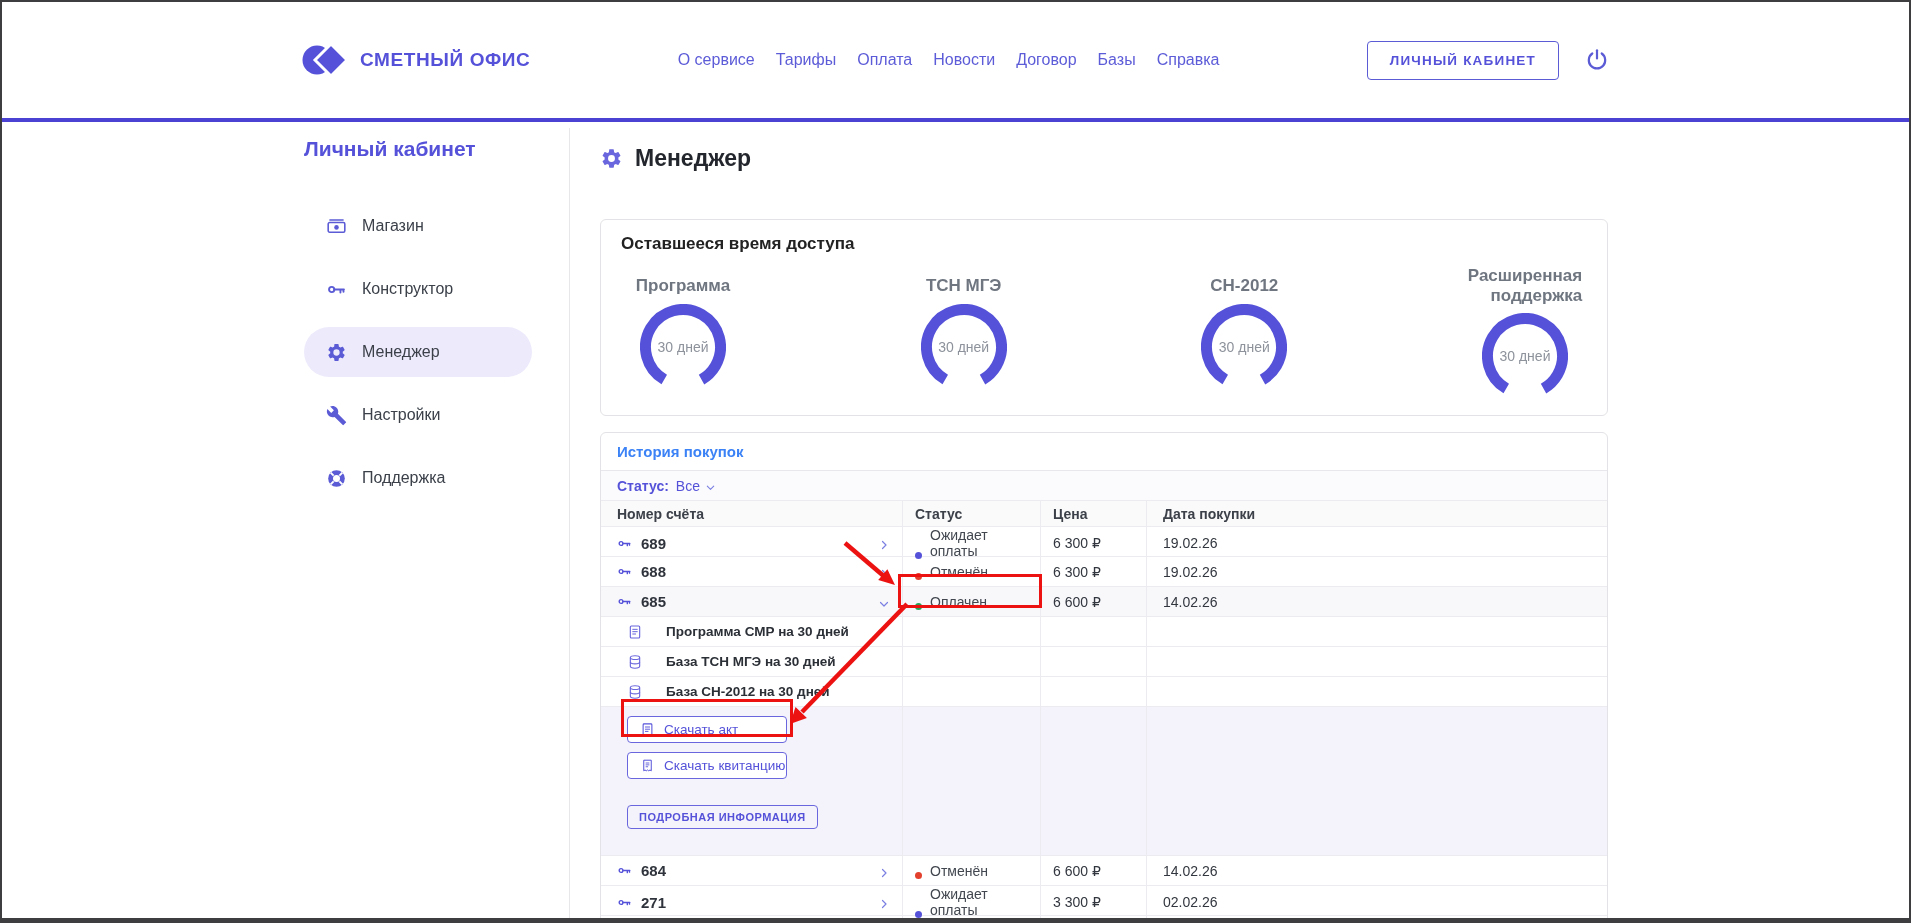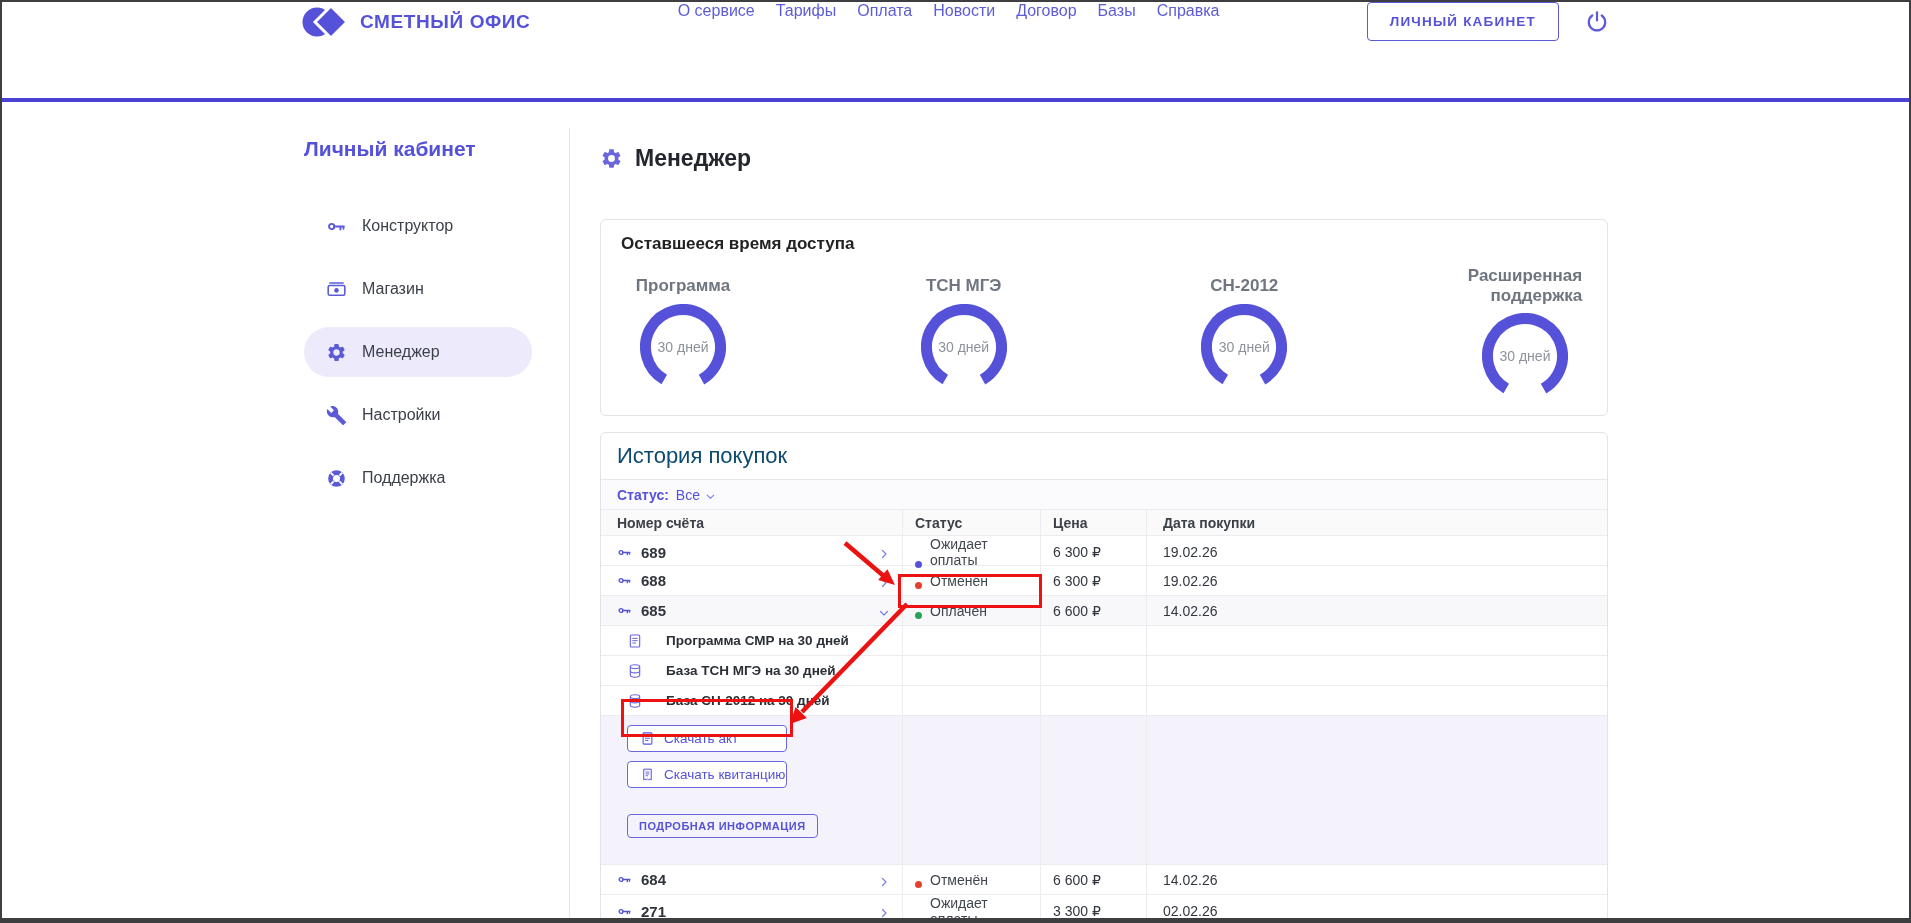--- a/index.html
+++ b/index.html
@@ -1,20 +1,20 @@
 <!DOCTYPE html>
 <html><head>
 <meta charset="utf-8">
 <style>
 *{margin:0;padding:0;box-sizing:border-box}
 body{font-family:"Liberation Sans","DejaVu Sans",sans-serif;background:#fff}
 .frame{position:relative;width:1911px;height:923px;border:2px solid #3e3e40;border-bottom-width:5px;overflow:hidden;background:#fff}
 
 
-.header{position:absolute;left:0;top:0;width:100%;height:100px;border-bottom:4px solid #4b42d4;display:flex;align-items:flex-start;justify-content:space-between;padding:0 300px;background:#fff}
+.header{position:absolute;left:0;top:0;width:100%;height:120px;border-bottom:4px solid #4b42d4;display:flex;align-items:center;justify-content:space-between;padding:0 300px;background:#fff}
 .logo{display:flex;align-items:center;gap:12px;cursor:pointer}
 .logo-icon{width:46px;height:40px;display:block}
 .logo-text{font-size:19px;font-weight:bold;color:#5552d9;letter-spacing:.6px;white-space:nowrap}
 .nav{display:flex;gap:21px}
 .nav a{color:#5d5cd8;font-size:16px;text-decoration:none;cursor:pointer;white-space:nowrap}
 .header-right{display:flex;align-items:center;gap:26px}
 .lk-btn{border:1px solid #5b5bd6;border-radius:4px;background:#fff;color:#5552d9;font-weight:bold;font-size:13.5px;letter-spacing:1.2px;padding:11px 22px;cursor:pointer;font-family:inherit;white-space:nowrap}
 .power{width:24px;height:24px;color:#5b5bd6;cursor:pointer;display:block}
 
 
@@ -37,21 +37,21 @@
 .card-title{font-size:17px;font-weight:bold;color:#222}
 .gauges{margin-top:12px;display:flex;justify-content:space-between;padding:0 6px}
 .gauge{width:112px;display:flex;flex-direction:column;align-items:center}
 .gauge-label{min-height:30px;display:flex;align-items:flex-end;justify-content:center;text-align:right;font-size:17px;font-weight:bold;color:#6f7680;line-height:1.15;margin-bottom:8px}
 .gauge-ring{position:relative;width:86px;height:86px}
 .gauge-ring svg{display:block}
 .gauge-val{position:absolute;inset:0;display:flex;align-items:center;justify-content:center;font-size:14px;color:#8d929b}
 
 
 .history{margin-top:16px;overflow:hidden}
-.hist-title{padding:10px 16px;font-size:22px;font-weight:normal;color:#0c4a6e;border-bottom:1px solid #e8e8ec}
+.hist-title{padding:10px 16px;font-size:15px;font-weight:bold;color:#3b82f6;border-bottom:1px solid #e8e8ec}
 .filter-row{height:30px;display:flex;align-items:center;padding:0 16px;background:#fbfbfd;border-bottom:1px solid #ececf0;font-size:14px;color:#5552d9}
 .filter-row .flabel{font-weight:bold;margin-right:7px}
 .filter-row .fval{cursor:pointer;display:flex;align-items:center;gap:5px}
 .fchev{width:11px;height:11px;color:#7b7fe2}
 .grid-row{display:grid;grid-template-columns:302px 138px 106px 1fr;border-bottom:1px solid #ececf0}
 .grid-row>div{border-right:1px solid #ececf0;display:flex;align-items:center;min-width:0}
 .grid-row>div:last-child{border-right:none}
 .thead{height:26px;background:#fafafb}
 .thead>div{font-size:14px;font-weight:bold;color:#3c4048}
 .c1{padding:0 12px 0 16px}
@@ -116,32 +116,32 @@
         </svg>
       </span>
     </div>
   </header>
 
   <aside class="sidebar">
     <div class="sidebar-title">Личный кабинет</div>
     <div class="menu">
         <div class="menu-item">
           <span class="mi"><svg viewBox="0 0 24 24" width="100%" height="100%">
-              <circle cx="6.5" cy="12" r="3" fill="none" stroke="currentColor" stroke-width="2.2"></circle>
-              <path d="M9.5 12h11M16.5 12v3.4M20 12v2.6" fill="none" stroke="currentColor" stroke-width="2.2" stroke-linecap="round"></path>
-            </svg></span>
-          <span class="lbl">Конструктор</span>
-        </div>
-        <div class="menu-item">
-          <span class="mi"><svg viewBox="0 0 24 24" width="100%" height="100%">
               <rect x="2.5" y="7.5" width="19" height="11" rx="1.6" fill="none" stroke="currentColor" stroke-width="1.8"></rect>
               <circle cx="12" cy="13" r="2.6" fill="currentColor"></circle>
               <path d="M4.5 4.5h15" fill="none" stroke="currentColor" stroke-width="1.8" stroke-linecap="round"></path>
             </svg></span>
           <span class="lbl">Магазин</span>
+        </div>
+        <div class="menu-item">
+          <span class="mi"><svg viewBox="0 0 24 24" width="100%" height="100%">
+              <circle cx="6.5" cy="12" r="3" fill="none" stroke="currentColor" stroke-width="2.2"></circle>
+              <path d="M9.5 12h11M16.5 12v3.4M20 12v2.6" fill="none" stroke="currentColor" stroke-width="2.2" stroke-linecap="round"></path>
+            </svg></span>
+          <span class="lbl">Конструктор</span>
         </div>
         <div class="menu-item active">
           <span class="mi"><svg viewBox="0 0 24 24" width="100%" height="100%">
               <path fill-rule="evenodd" fill="currentColor" d="M19.14 12.94c.04-.3.06-.61.06-.94s-.02-.64-.07-.94l2.03-1.58a.49.49 0 0 0 .12-.61l-1.92-3.32a.488.488 0 0 0-.59-.22l-2.39.96c-.5-.38-1.03-.7-1.62-.94l-.36-2.54a.484.484 0 0 0-.48-.41h-3.84c-.24 0-.43.17-.47.41l-.36 2.54c-.59.24-1.13.57-1.62.94l-2.39-.96c-.22-.08-.47 0-.59.22L2.74 8.87c-.12.21-.08.47.12.61l2.03 1.58c-.05.3-.09.63-.09.94s.02.64.07.94l-2.03 1.58a.49.49 0 0 0-.12.61l1.92 3.32c.12.22.37.29.59.22l2.39-.96c.5.38 1.03.7 1.62.94l.36 2.54c.05.24.24.41.48.41h3.84c.24 0 .44-.17.47-.41l.36-2.54c.59-.24 1.13-.56 1.62-.94l2.39.96c.22.08.47 0 .59-.22l1.92-3.32c.12-.22.07-.47-.12-.61l-2.01-1.58zM12 15.6a3.6 3.6 0 1 1 0-7.2 3.6 3.6 0 0 1 0 7.2z"></path>
             </svg></span>
           <span class="lbl">Менеджер</span>
         </div>
         <div class="menu-item">
           <span class="mi"><svg viewBox="0 0 24 24" width="100%" height="100%">
               <path fill="currentColor" d="M22.7 19l-9.1-9.1c.9-2.3.4-5-1.5-6.9-2-2-5-2.4-7.4-1.3L9 6 6 9 1.6 4.7C.4 7.1.9 10.1 2.9 12.1c1.9 1.9 4.6 2.4 6.9 1.5l9.1 9.1c.4.4 1 .4 1.4 0l2.3-2.3c.5-.4.5-1.1.1-1.4z"></path>

